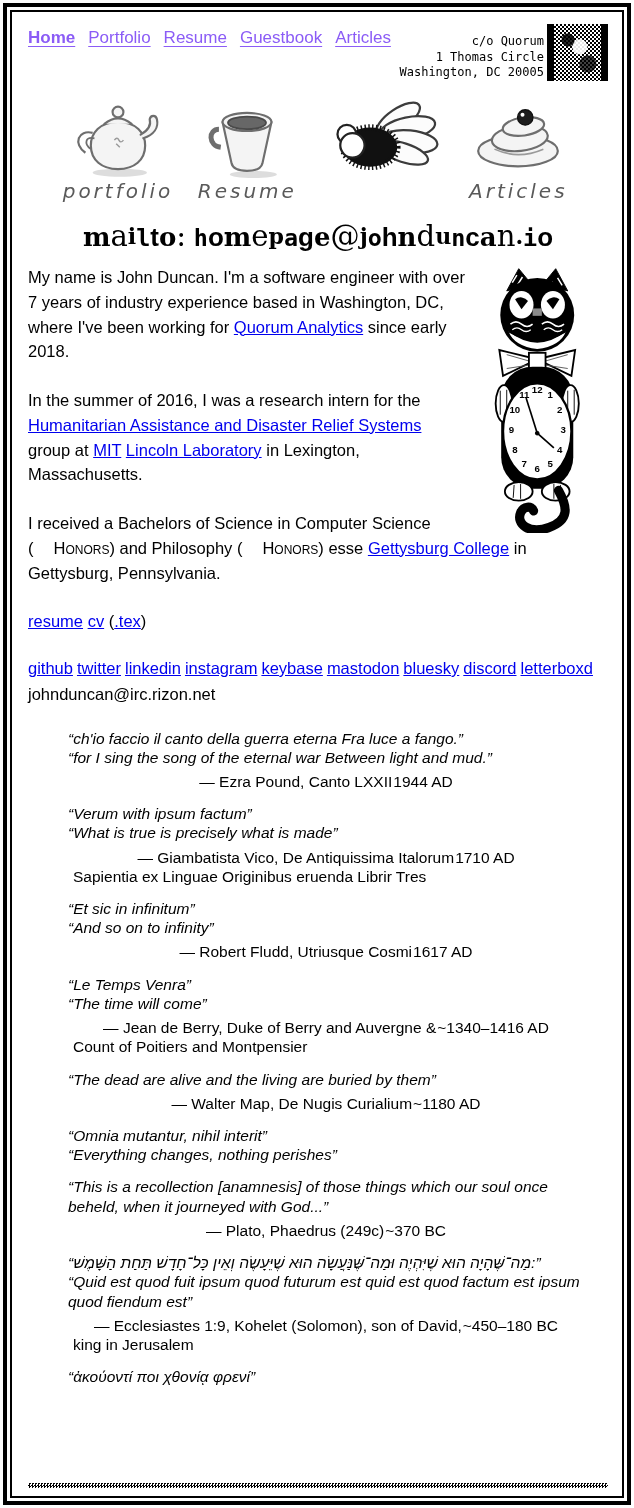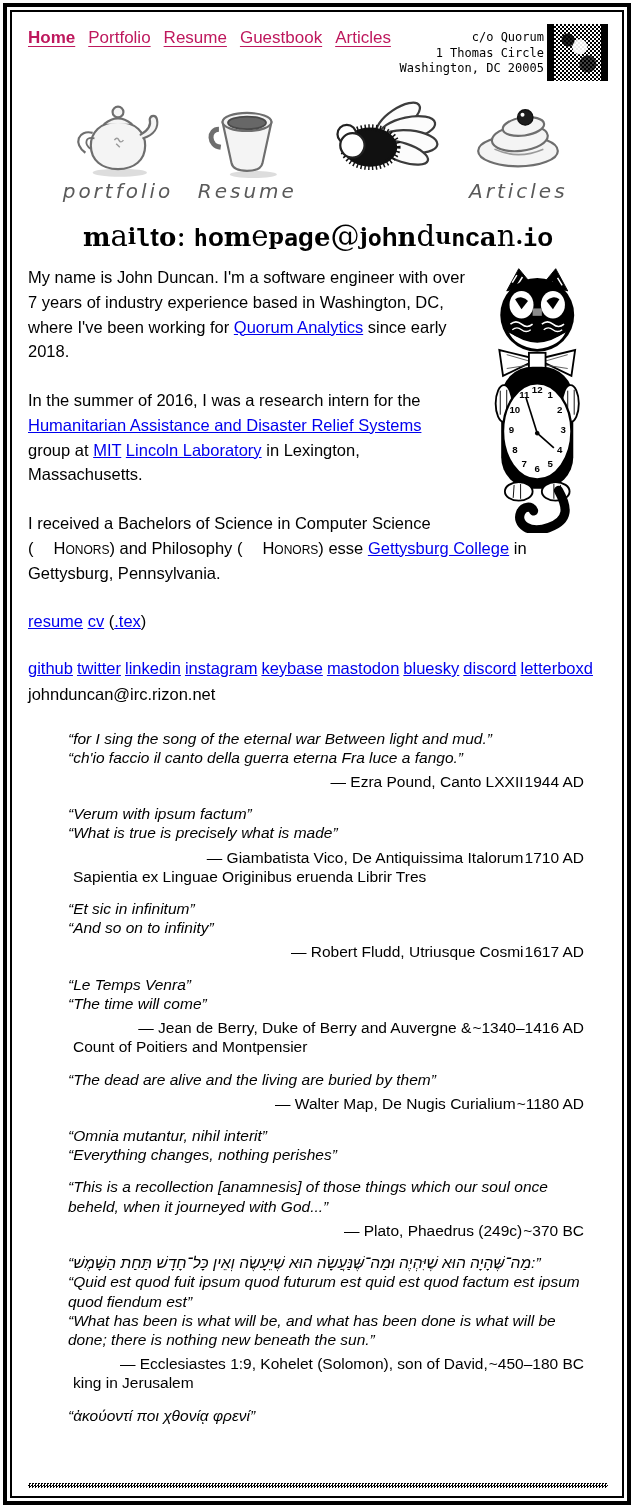--- a/index.html
+++ b/index.html
@@ -1,23 +1,23 @@
 <!DOCTYPE html>
 <html><head>
 <meta charset="utf-8">
 <style>
   html,body{margin:0;padding:0;background:#fff;color:#000;font-family:"Liberation Sans",sans-serif;}
   .outer{box-sizing:border-box;width:628px;height:1502px;margin:3px;border:4px solid #000;padding:3px;}
   .inner{box-sizing:border-box;height:100%;border:2px solid #000;padding:12px 14px 8px 16px;display:flex;flex-direction:column;overflow:hidden;}
   
   .hdr{display:flex;justify-content:space-between;align-items:flex-start;}
   .nav{display:flex;gap:13px;padding-top:4px;flex-wrap:nowrap;}
-  .nav a{color:#be185d;font-size:17px;text-decoration:underline;text-underline-offset:3px;white-space:nowrap;}
+  .nav a{color:#8b5cf6;font-size:17px;text-decoration:underline;text-underline-offset:3px;white-space:nowrap;}
   .nav a.current{font-weight:bold;}
-  .addr-wrap{display:flex;align-items:center;gap:3px;}
+  .addr-wrap{display:flex;align-items:flex-end;gap:3px;}
   .address{font-family:"DejaVu Sans Mono","Liberation Mono",monospace;font-size:12px;line-height:1.3;text-align:right;padding-top:2px;}
   .dither-photo{width:47px;height:57px;border-left:7px solid #000;border-right:7px solid #000;
     background:
       radial-gradient(circle at 30% 28%, rgba(0,0,0,.85) 0 6px, transparent 7px),
       radial-gradient(circle at 72% 70%, rgba(0,0,0,.75) 0 8px, transparent 9px),
       radial-gradient(circle at 55% 40%, rgba(255,255,255,.9) 0 7px, transparent 8px),
       repeating-conic-gradient(#000 0% 25%, #fff 0% 50%);
     background-size:auto,auto,auto,4px 4px;}
   
   .icons{display:flex;justify-content:center;align-items:flex-end;gap:24px;margin-top:12px;}
@@ -37,21 +37,21 @@
   .kitcat{float:right;width:136px;height:268px;margin:0 0 2px 6px;}
   .sc{font-variant:small-caps;margin-left:20px;}
   .resume-line{margin-bottom:22px !important;}
   .social-line{margin:0 0 1px !important;}
   .social-line a{margin-right:4px;}
   .irc{margin:0 0 6px !important;}
   
   .quotes{margin:16px 24px 0 40px;font-size:15.5px;}
   .quote{margin-bottom:13px;}
   .qline{font-style:italic;line-height:1.24;}
-  .attr-row{display:flex;justify-content:flex-end;gap:1px;margin-top:5px;line-height:1.24;}
+  .attr-row{display:flex;justify-content:center;gap:1px;margin-top:5px;line-height:1.24;}
   .qdate{white-space:nowrap;}
   .attr2{padding-left:5px;line-height:1.24;}
   
   .dither-hr{margin-top:auto;height:5px;background:repeating-conic-gradient(#000 0% 25%, #fff 0% 50%);background-size:3px 3px;}
   
   .sketch{stroke:#6e6e6e;stroke-width:2.4;fill:#f4f4f4;stroke-linecap:round;stroke-linejoin:round;}
   #clock-nums text{font:600 10.5px "Liberation Sans",sans-serif;text-anchor:middle;fill:#000;}
 </style>
 </head>
 <body>
@@ -189,22 +189,22 @@
     <p><span>I received a Bachelors of Science in Computer Science (</span><span class="sc">Honors</span><span>) and Philosophy (</span><span class="sc">Honors</span><span>) esse </span><a href="#">Gettysburg College</a><span> in Gettysburg, Pennsylvania.</span></p>
 
     <p class="resume-line"><a href="#">resume</a><span> </span><a href="#">cv</a><span> (</span><a href="#">.tex</a><span>)</span></p>
 
     <p class="social-line"><a href="#">github</a><a href="#">twitter</a><a href="#">linkedin</a><a href="#">instagram</a><a href="#">keybase</a><a href="#">mastodon</a><a href="#">bluesky</a><a href="#">discord</a><a href="#">letterboxd</a></p>
     <p class="irc">johnduncan@irc.rizon.net</p>
   </div>
 
   <section class="quotes">
         <div class="quote">
+          <div class="qline">“ch'io faccio il canto della guerra eterna Fra luce a fango.”</div>
           <div class="qline">“for I sing the song of the eternal war Between light and mud.”</div>
-          <div class="qline">“ch'io faccio il canto della guerra eterna Fra luce a fango.”</div>
           <div class="attr-row">
             <span>— Ezra Pound, Canto LXXII</span>
             <span class="qdate">1944 AD</span>
           </div>
         </div>
         <div class="quote">
           <div class="qline">“Verum with ipsum factum”</div>
           <div class="qline">“What is true is precisely what is made”</div>
           <div class="attr-row">
             <span>— Giambatista Vico, De Antiquissima Italorum</span>
@@ -243,21 +243,20 @@
         <div class="quote">
           <div class="qline">“This is a recollection [anamnesis] of those things which our soul once beheld, when it journeyed with God...”</div>
           <div class="attr-row">
             <span>— Plato, Phaedrus (249c)</span>
             <span class="qdate">~370 BC</span>
           </div>
         </div>
         <div class="quote">
           <div class="qline">“מַה־שֶּׁהָיָה הוּא שֶׁיִּהְיֶה וּמַה־שֶּׁנַּעֲשָׂה הוּא שֶׁיֵּעָשֶׂה וְאֵין כָּל־חָדָשׁ תַּחַת הַשָּׁמֶשׁ:”</div>
           <div class="qline">“Quid est quod fuit ipsum quod futurum est quid est quod factum est ipsum quod fiendum est”</div>
-          <div class="qline">“What has been is what will be, and what has been done is what will be done; there is nothing new beneath the sun.”</div>
           <div class="attr-row">
             <span>— Ecclesiastes 1:9, Kohelet (Solomon), son of David,</span>
             <span class="qdate">~450–180 BC</span>
           </div>
           <div class="attr2">king in Jerusalem</div>
         </div>
         <div class="quote">
           <div class="qline">“ἀκούοντί ποι χθονίᾳ φρενί”</div>
         </div>
       </section>

